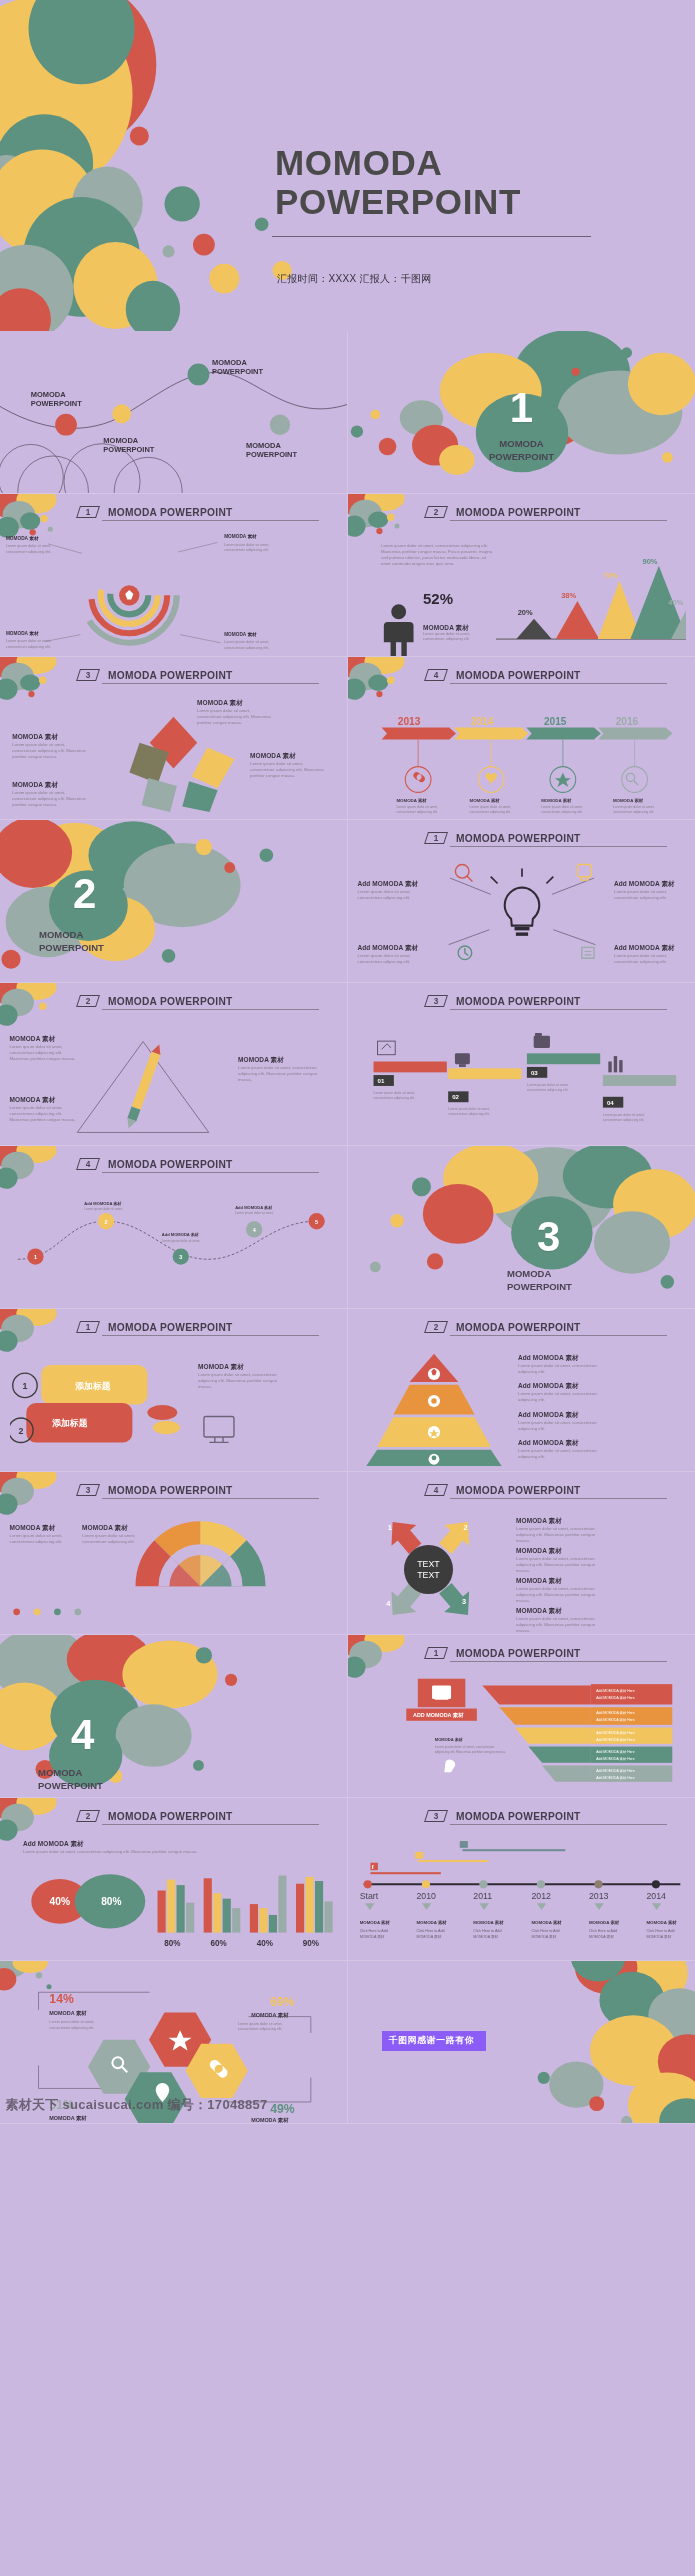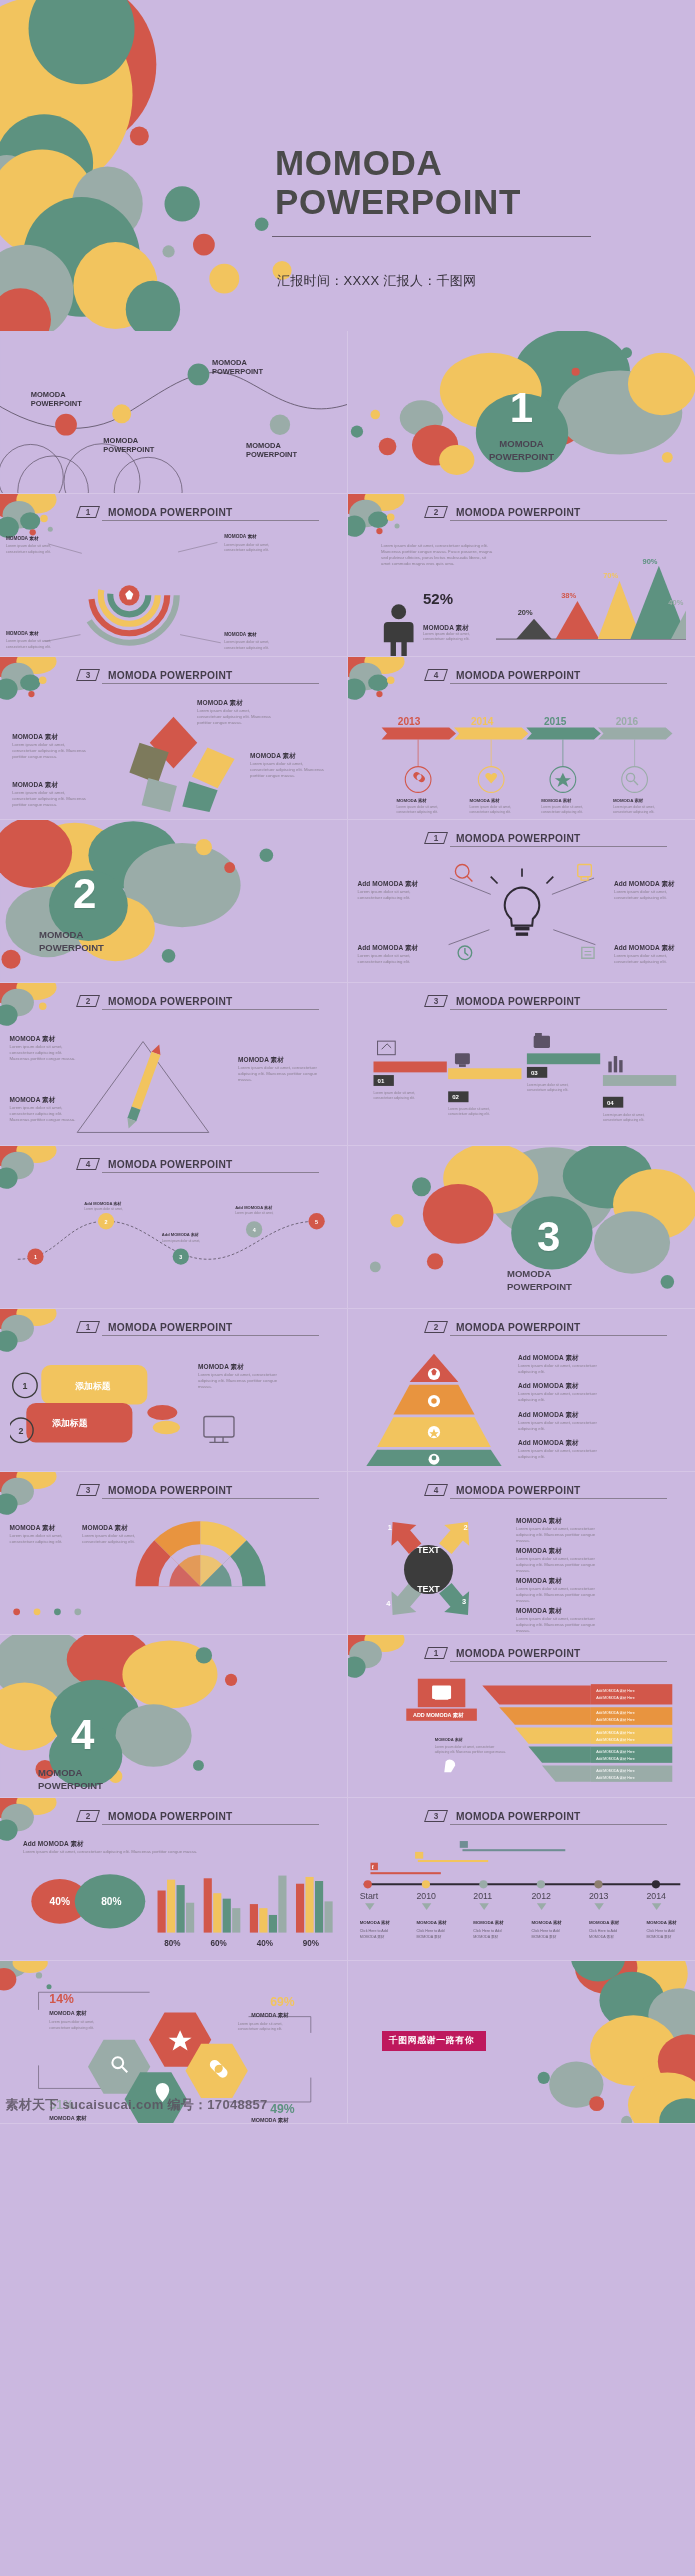--- a/index.html
+++ b/index.html
@@ -10,21 +10,21 @@
   }
 
   
   .cover { width:696px; height:331px; position:relative; overflow:hidden; background:#cbb8e0; }
   .cover-title {
     position:absolute; left:275px; top:143px; width:408px;
     font-size:35px; font-weight:bold; line-height:1.12; color:#4a4a4a;
     letter-spacing:0.7px;
   }
   .cover-rule { position:absolute; left:272px; top:236px; width:319px; height:0.7px; background:#6b5f72; }
-  .cover-sub { position:absolute; left:277px; top:272px; font-size:13px; color:#35303a; letter-spacing:0.3px; }
+  .cover-sub { position:absolute; left:277px; top:272px; font-size:10px; color:#35303a; letter-spacing:0.3px; }
 
   
   .grid { display:grid; grid-template-columns:348px 348px; }
   .slide {
     width:348px; height:163px; position:relative; overflow:hidden;
     background:#cbb8e0; border-right:0.7px solid #d6c6e6; border-bottom:0.7px solid #d6c6e6;
   }
 
   .hdr { position:absolute; left:78px; top:12.2px; width:238px; display:flex; align-items:center; gap:9.5px; }
   .hdr .badge {
@@ -50,27 +50,27 @@
   .mini-b { font-size:4.3px; color:#8b8192; line-height:1.42; }
   .tiny { font-size:3.8px; color:#8b8192; line-height:1.4; }
 
   svg { display:block; }
   .watermark {
     position:absolute; left:5.4px; bottom:9.5px; z-index:50;
     font-size:13px; font-weight:bold; color:#5a5260; opacity:.85; letter-spacing:0.3px;
     white-space:nowrap;
   }
   .thanks-bar {
-    position:absolute; left:34px; top:70px; background:#be185d; color:#fff;
+    position:absolute; left:34px; top:70px; background:#8b5cf6; color:#fff;
     padding:4.1px 12.2px 4.1px 6.8px; font-size:8.8px; font-weight:bold; letter-spacing:0.7px;
   }
   .texthere {
     width:49px; height:49px; border-radius:50%; background:#3c3c3c; color:#fff;
-    display:flex; flex-direction:column; align-items:center; justify-content:space-between;
-    font-size:8.8px; font-weight:bold; line-height:1.15;
+    display:flex; flex-direction:column; align-items:center; justify-content:center;
+    font-size:8.8px; font-weight:normal; line-height:1.15;
   }
 </style>
 </head>
 <body>
 
 <div class="cover">
   <svg width="696" height="331" viewBox="0 0 1024 487">
     <rect width="1024" height="487" fill="#cbb8e0"></rect>
     <ellipse cx="110" cy="95" rx="120" ry="125" fill="#d2574a"></ellipse>
     <ellipse cx="60" cy="140" rx="135" ry="145" fill="#f2c45e"></ellipse>

